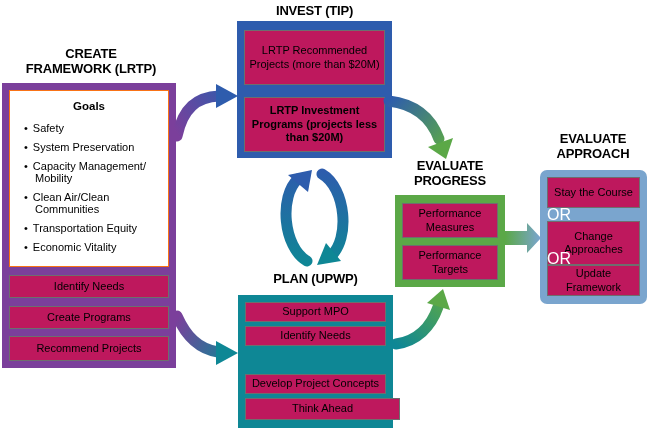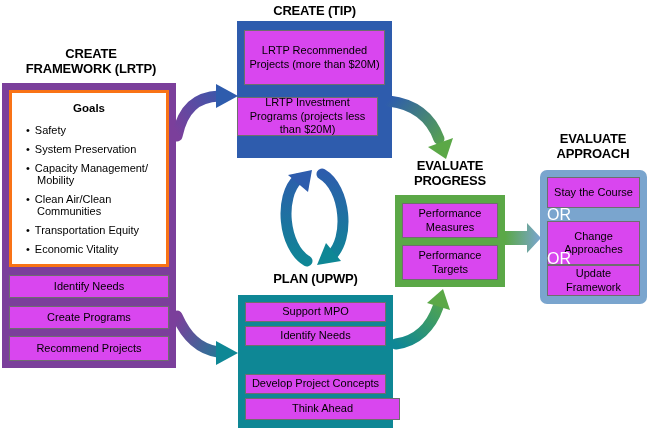--- a/index.html
+++ b/index.html
@@ -11,27 +11,27 @@
     position:absolute;text-align:center;font-weight:900;font-size:13px;
     line-height:1.15;letter-spacing:-0.2px;white-space:pre-line;
   }
   .frame{position:absolute;}
   .frame.purple{background:var(--c-purple);}
   .frame.blue{background:var(--c-blue);}
   .frame.teal{background:var(--c-teal);}
   .frame.green{background:var(--c-green);}
   .frame.lblue{background:var(--c-lightblue);border-radius:7px;}
   .card{
-    position:absolute;background:#d946ef;border:1px solid #6e6e6e;
+    position:absolute;background:#be185d;border:1px solid #6e6e6e;
     display:flex;align-items:center;justify-content:center;
     text-align:center;font-size:11px;line-height:1.22;padding:7px 2px;
     box-sizing:border-box;
   }
   .goals-card{
-    position:absolute;background:#fff;border:3px solid #f97316;
+    position:absolute;background:#fff;border:1px solid #f97316;
     box-sizing:border-box;padding:5px 6px 0 6px;font-size:11px;
   }
   .goals-header{text-align:center;font-weight:bold;margin:4px 0 10px 0;font-size:11.5px;}
   .goals-list{list-style:none;margin:0;padding:0 0 0 8px;}
   .goals-list li{
     margin:0 0 7px 0;line-height:12px;padding-left:11px;text-indent:-11px;
   }
   .goals-list li::before{content:"\2022";margin-right:5px;}
   .or-label{
     position:absolute;color:#fff;font-weight:normal;font-size:16px;
@@ -56,24 +56,24 @@
         <li>Clean Air/Clean Communities</li>
         <li>Transportation Equity</li>
         <li>Economic Vitality</li>
       </ul>
     </div>
     <div class="card" style="left:7px;top:192px;width:160px;height:23px;">Identify Needs</div>
     <div class="card" style="left:7px;top:223px;width:160px;height:23px;">Create Programs</div>
     <div class="card" style="left:7px;top:253px;width:160px;height:25px;">Recommend Projects</div>
   </div>
 
-  <div class="sec-title" style="left:237px;top:4px;width:155px;">CREATE (TIP)</div>
+  <div class="sec-title" style="left:237px;top:4px;width:155px;">INVEST (TIP)</div>
   <div class="frame blue" style="left:237px;top:21px;width:155px;height:137px;">
     <div class="card" style="left:7px;top:9px;width:141px;height:55px;">LRTP Recommended Projects (more than $20M)</div>
-    <div class="card" style="left:0;top:76px;width:141px;height:39px;">LRTP Investment Programs (projects less than $20M)</div>
+    <div class="card" style="left:7px;top:76px;width:141px;height:55px;font-weight:bold;">LRTP Investment Programs (projects less than $20M)</div>
   </div>
 
   <div class="sec-title" style="left:238px;top:272px;width:155px;">PLAN (UPWP)</div>
   <div class="frame teal" style="left:238px;top:295px;width:155px;height:133px;">
     <div class="card" style="left:7px;top:7px;width:141px;height:20px;">Support MPO</div>
     <div class="card" style="left:7px;top:31px;width:141px;height:20px;">Identify Needs</div>
     <div class="card" style="left:7px;top:79px;width:141px;height:20px;">Develop Project Concepts</div>
     <div class="card" style="left:7px;top:103px;width:155px;height:22px;">Think Ahead</div>
   </div>
 

